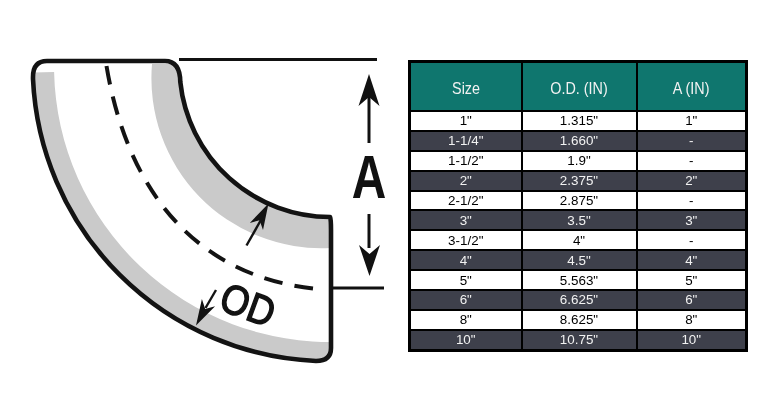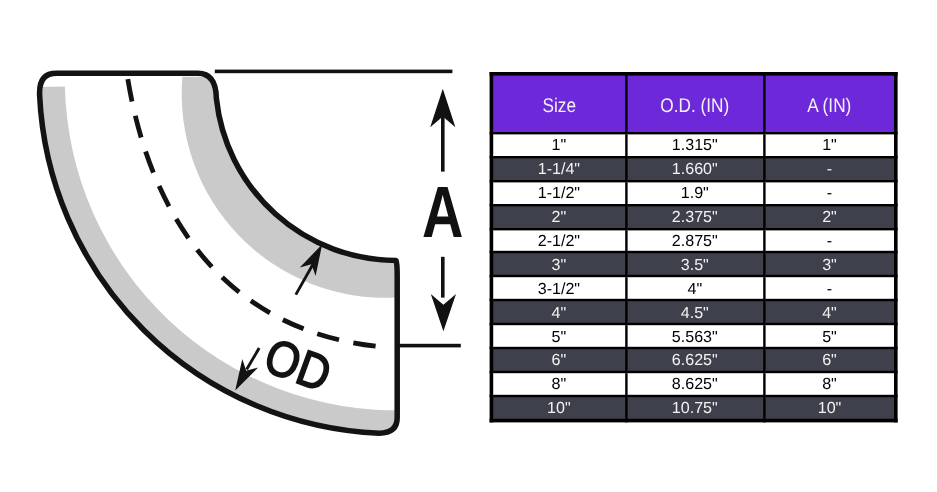--- a/index.html
+++ b/index.html
@@ -3,21 +3,21 @@
 <meta charset="utf-8">
 <style>
   html,body{margin:0;padding:0;}
   body{width:781px;height:410px;background:#ffffff;position:relative;overflow:hidden;
        font-family:"Liberation Sans", sans-serif;}
   #diagram{position:absolute;left:0;top:0;}
   table{position:absolute;left:408px;top:60px;border-collapse:collapse;table-layout:fixed;
         font-family:"Liberation Sans", sans-serif;}
   td,th{border:2px solid #000;text-align:center;vertical-align:middle;padding:0;}
   table{border:3px solid #000;}
-  th{background:#6d28d9;color:#f2f2f2;font-weight:normal;font-size:16.5px;height:47px;}
+  th{background:#0f766e;color:#f2f2f2;font-weight:normal;font-size:16.5px;height:47px;}
   th span{display:inline-block;transform:scaleX(0.87);position:relative;top:1.5px;}
   td{font-size:13.4px;height:17.9px;}
   tr.d td{background:#3e404b;color:#f2f2f2;}
   tr.w td{background:#ffffff;color:#000000;}
 </style>
 </head>
 <body>
 <svg id="diagram" width="410" height="410" viewBox="0 0 410 410">
   <defs>
     <clipPath id="body">

